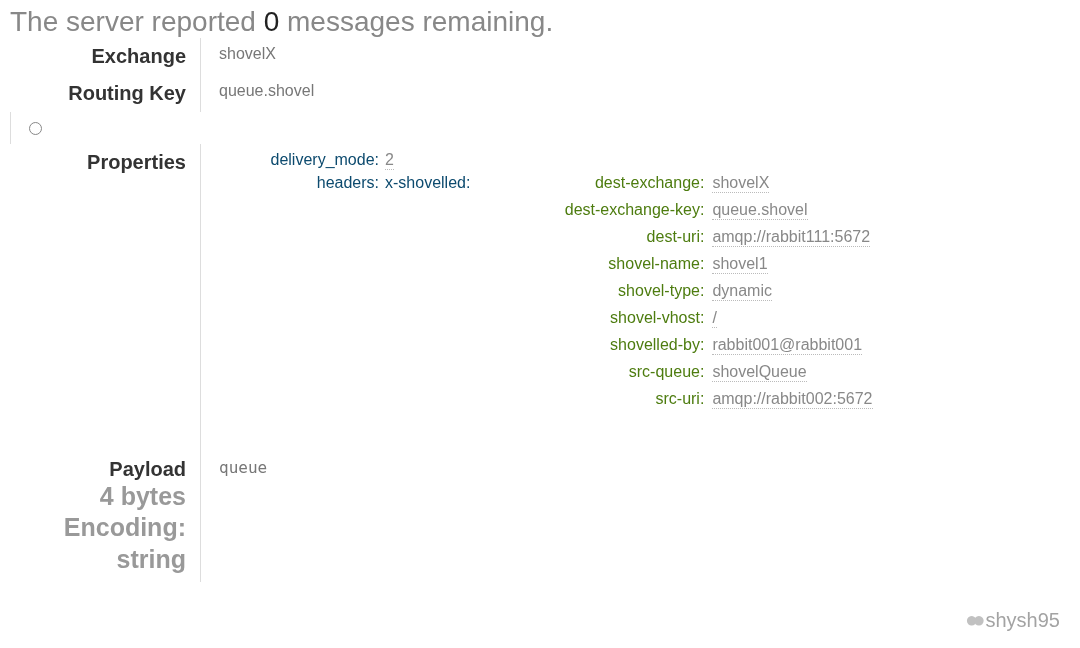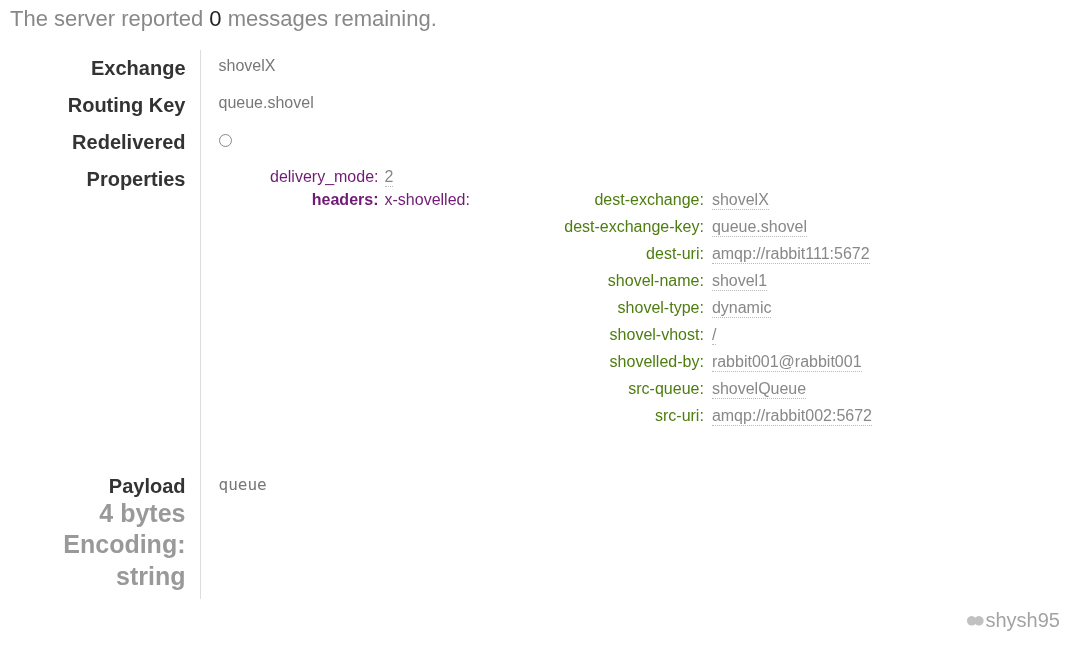--- a/index.html
+++ b/index.html
@@ -6,22 +6,21 @@
     body {
       font-family: -apple-system, BlinkMacSystemFont, "Segoe UI", Helvetica, Arial, sans-serif;
       font-size: 20px;
       color: #444;
       background: #fff;
       padding: 6px 10px;
       width: 1080px;
     }
     .status-line {
       color: #888;
-      margin-bottom: 18px;
-      font-size: 22px;
+      font-size: 28px;
     }
     .status-line .count {
       color: #222;
     }
     .rows {
       display: table;
       border-collapse: collapse;
     }
     .row {
       display: table-row;
@@ -43,37 +42,36 @@
       color: #777;
       font-size: 16px;
       border-left: 1px solid #ddd;
     }
     .prop-line {
       display: flex;
       align-items: baseline;
       margin-bottom: 4px;
     }
     .prop-key {
-      color: #701a75;
+      color: #0c4a6e;
       text-align: right;
       white-space: nowrap;
     }
     .prop-val {
       color: #888;
       margin-left: 6px;
       border-bottom: 1px dotted #bbb;
     }
     .headers-block {
       display: flex;
       align-items: flex-start;
     }
     .headers-keycol {
       min-width: 160px;
       text-align: right;
-      font-weight: bold;
     }
     .shovelled-block {
       margin-left: 40px;
     }
     .sh-row {
       display: flex;
       align-items: baseline;
       margin-bottom: 8px;
     }
     .sh-key {
@@ -142,21 +140,20 @@
     <div class="label-cell">Exchange</div>
     <div class="value-cell">shovelX</div>
   </div>
 
   <div class="row">
     <div class="label-cell">Routing Key</div>
     <div class="value-cell">queue.shovel</div>
   </div>
 
   <div class="row">
-    <div class="label-cell">Redelivered</div>
     <div class="value-cell">
       <span class="redel-circle"></span>
     </div>
   </div>
 
   <div class="row">
     <div class="label-cell">Properties</div>
     <div class="value-cell">
 
       <div class="prop-line">

